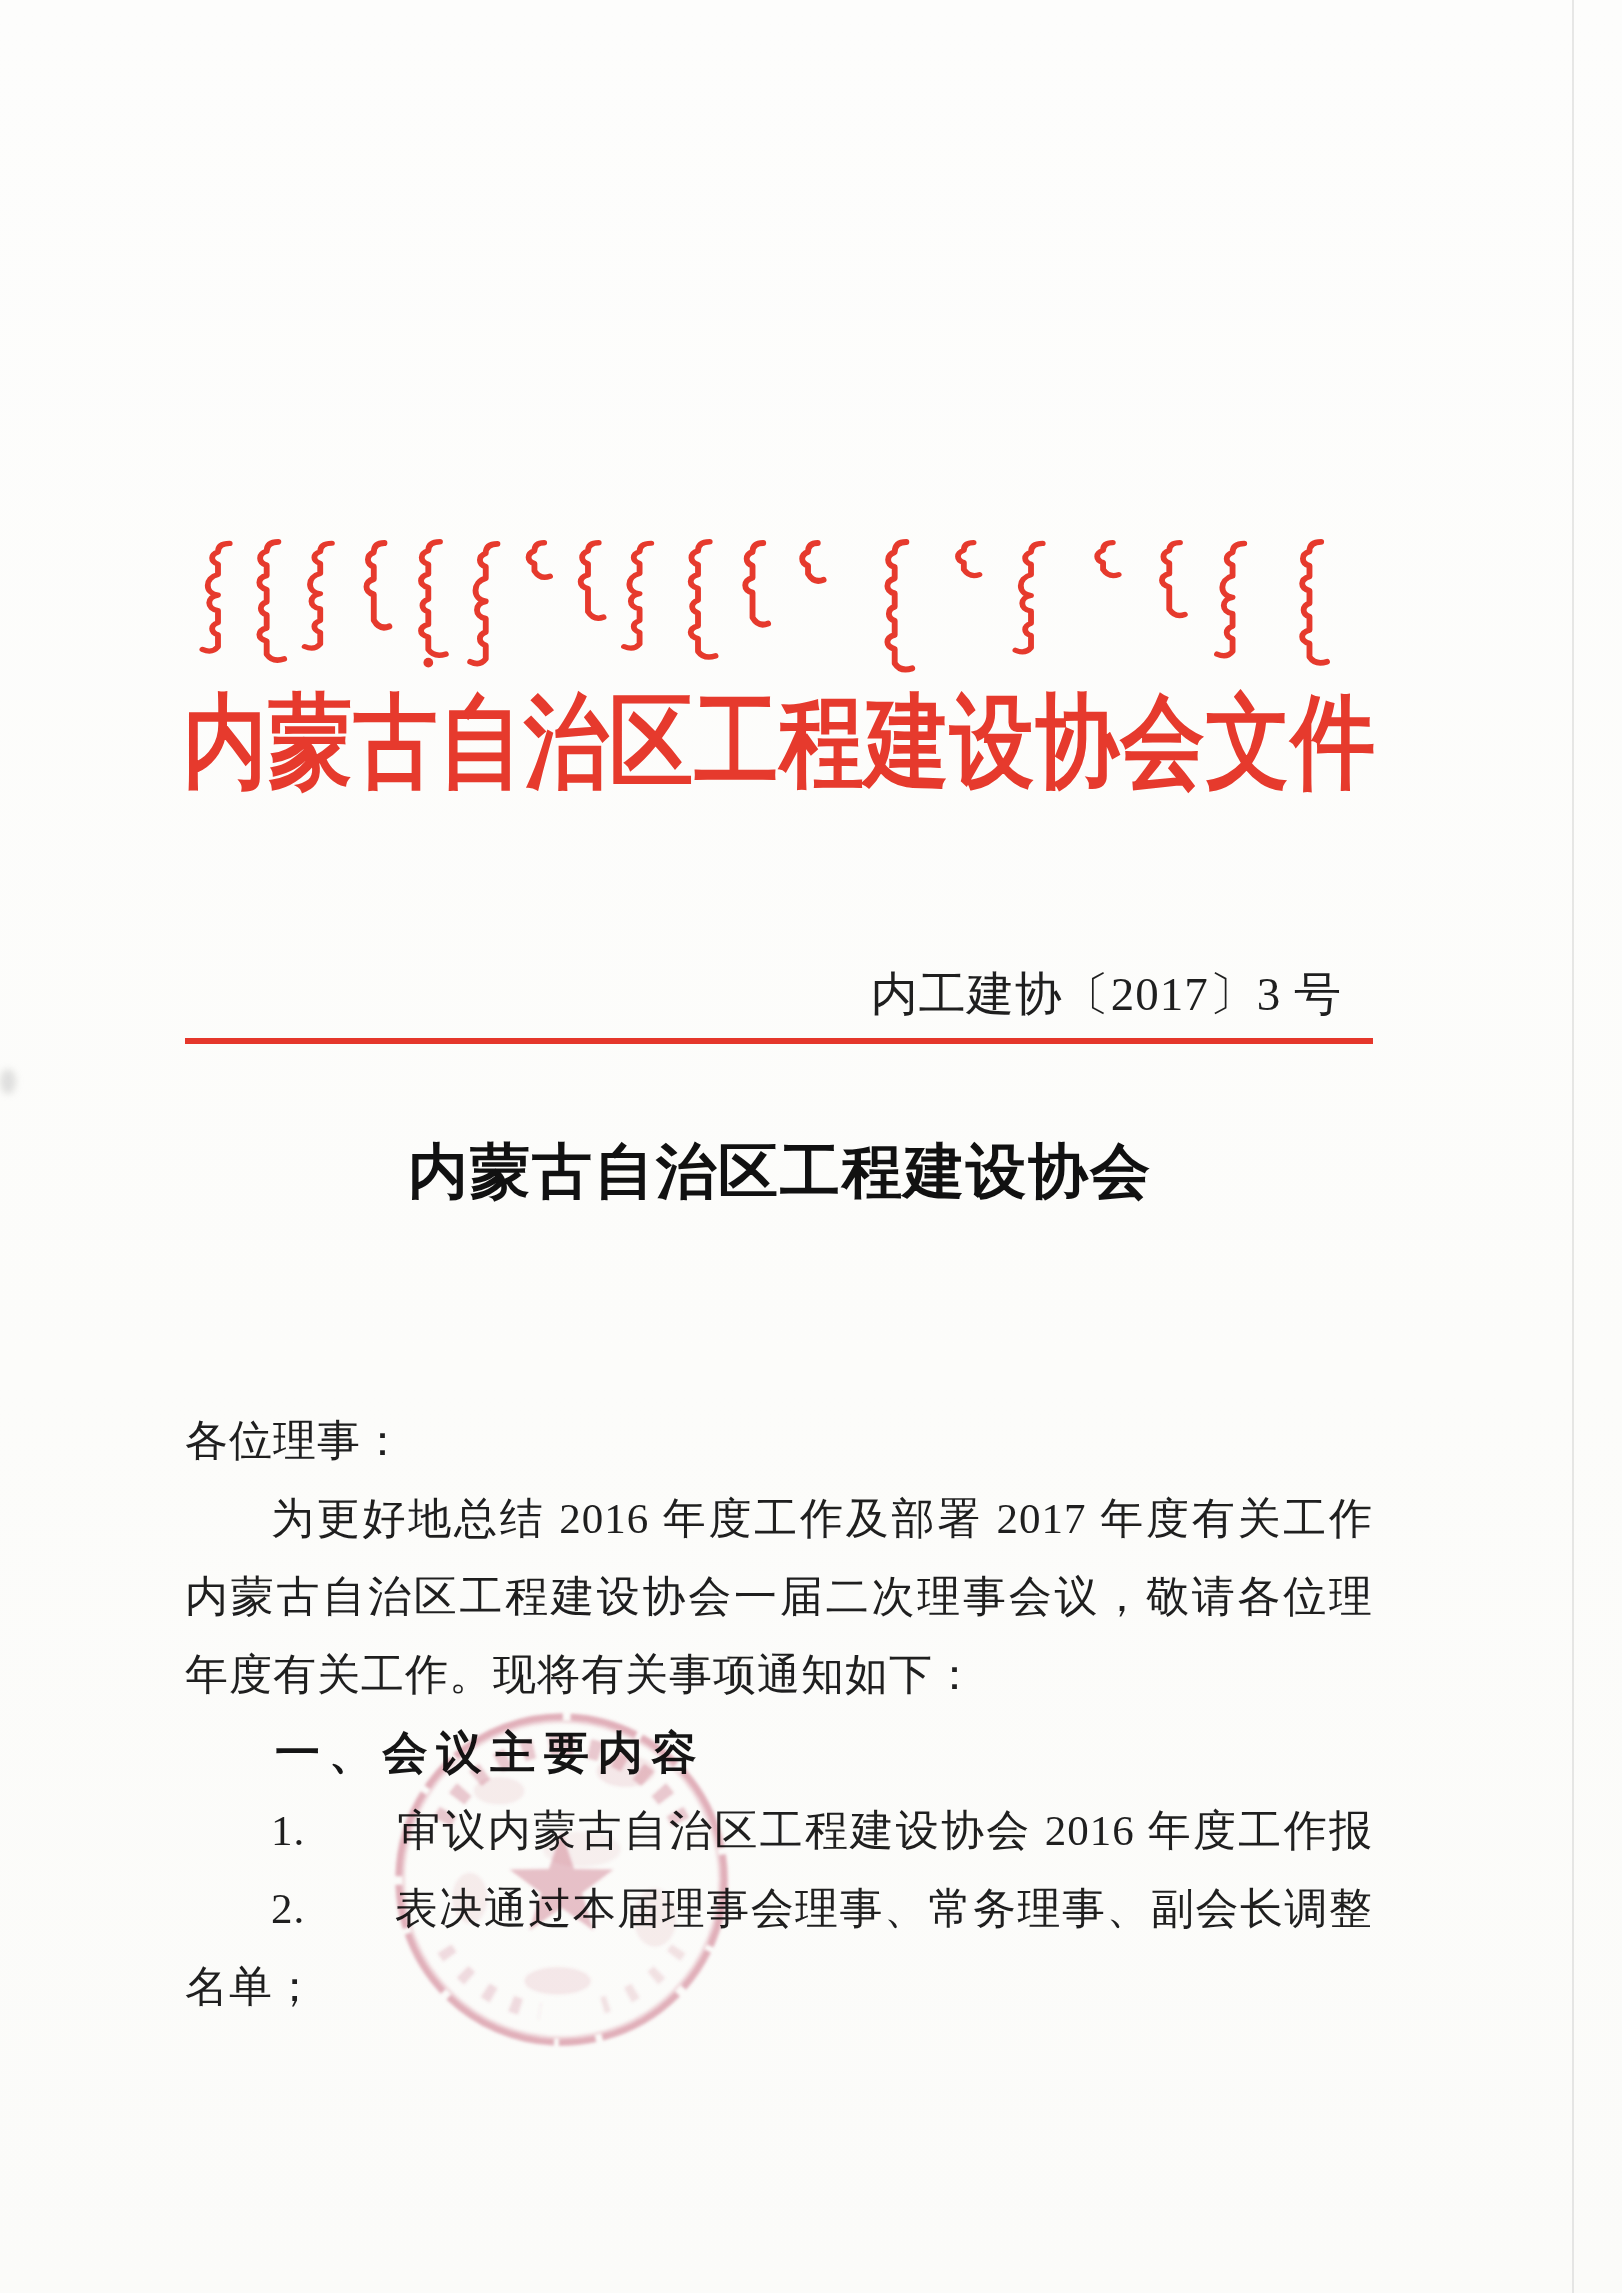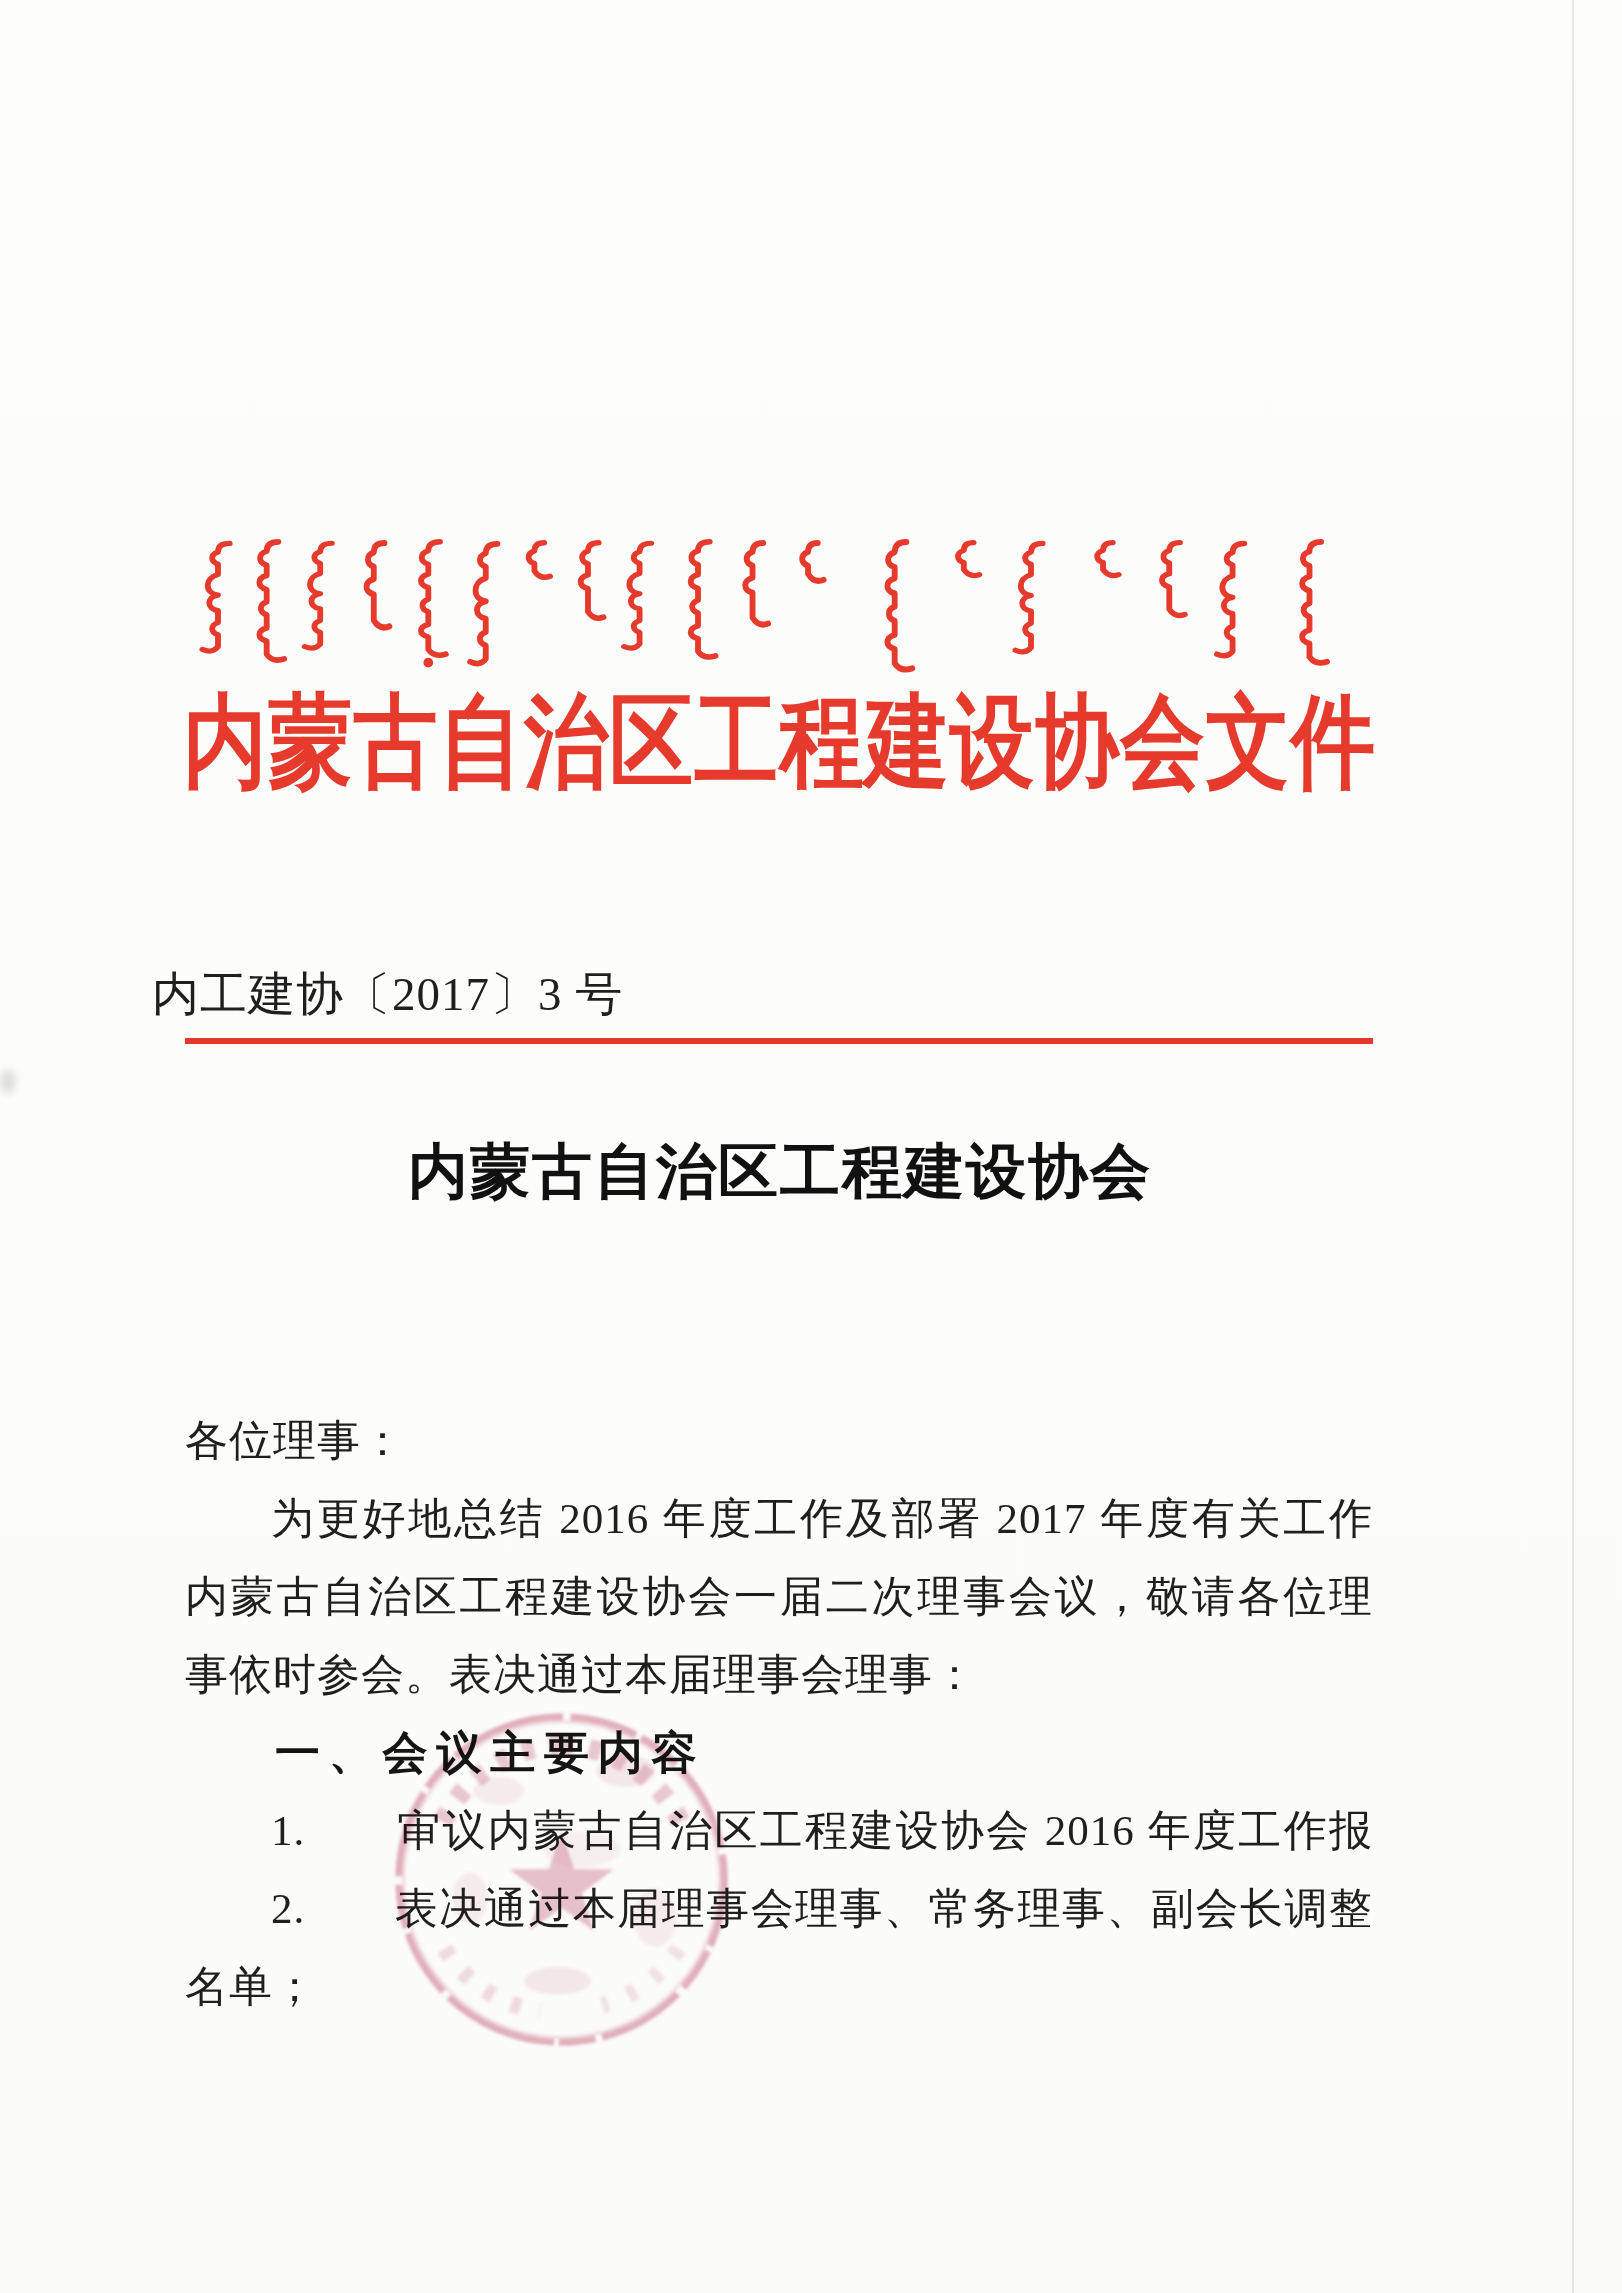--- a/index.html
+++ b/index.html
@@ -17,21 +17,21 @@
   .red-title{
     position:absolute;left:183px;top:692px;width:1192px;line-height:84px;font-size:84px;
     font-weight:900;color:#e63a2d;
     text-align:justify;text-align-last:justify;
     transform:scaleY(1.22);transform-origin:top center;
     font-family:"Liberation Serif","DejaVu Serif",serif;white-space:nowrap;
   }
   
   .doc-number{
     position:absolute;left:185px;top:965px;width:1190px;line-height:59px;
-    font-size:47px;color:#1f1f1f;text-align:left;letter-spacing:1px;
+    font-size:47px;color:#1f1f1f;text-align:right;letter-spacing:1px;
     transform:translateX(-33px);
   }
   
   .red-line{position:absolute;left:185px;top:1038px;width:1188px;height:5.9px;background:#e5372b;}
   
   .notice-title{position:absolute;left:185px;top:1133px;width:1190px;text-align:center;color:#111;
     font-family:"Liberation Serif","DejaVu Serif",serif;font-weight:700;}
   .notice-title .t1{font-size:60px;line-height:78px;letter-spacing:2px;}
   .notice-title .t2{font-size:60px;line-height:78px;letter-spacing:0px;margin-top:41px;}
   
@@ -133,21 +133,21 @@
 
   <div class="notice-title">
     <div class="t1">内蒙古自治区工程建设协会</div>
   </div>
 
   <div class="body-block">
 
   <div class="body-line" style="text-indent: 0em;">各位理事：</div>
       <div class="body-line just" style="text-indent: 2em;">为更好地总结 2016 年度工作及部署 2017 年度有关工作</div>
       <div class="body-line just" style="text-indent: 0em;">内蒙古自治区工程建设协会一届二次理事会议，敬请各位理</div>
-      <div class="body-line" style="text-indent: 0em;">事依时参会。表决通过本届理事会理事：</div>
+      <div class="body-line" style="text-indent: 0em;">年度有关工作。现将有关事项通知如下：</div>
       <div class="body-line h-bold" style="text-indent: 2em;">一、会议主要内容</div>
       <div class="body-line just" style="text-indent: 2em;">1.　　审议内蒙古自治区工程建设协会 2016 年度工作报</div>
       <div class="body-line just" style="text-indent: 2em;">2.　　表决通过本届理事会理事、常务理事、副会长调整</div>
       <div class="body-line" style="text-indent: 0em;">名单；</div>
     </div>
 
   <svg class="seal" viewBox="0 0 368 362">
     <defs>
         <filter id="sblur">
           <feGaussianBlur stdDeviation="1.6"></feGaussianBlur>

